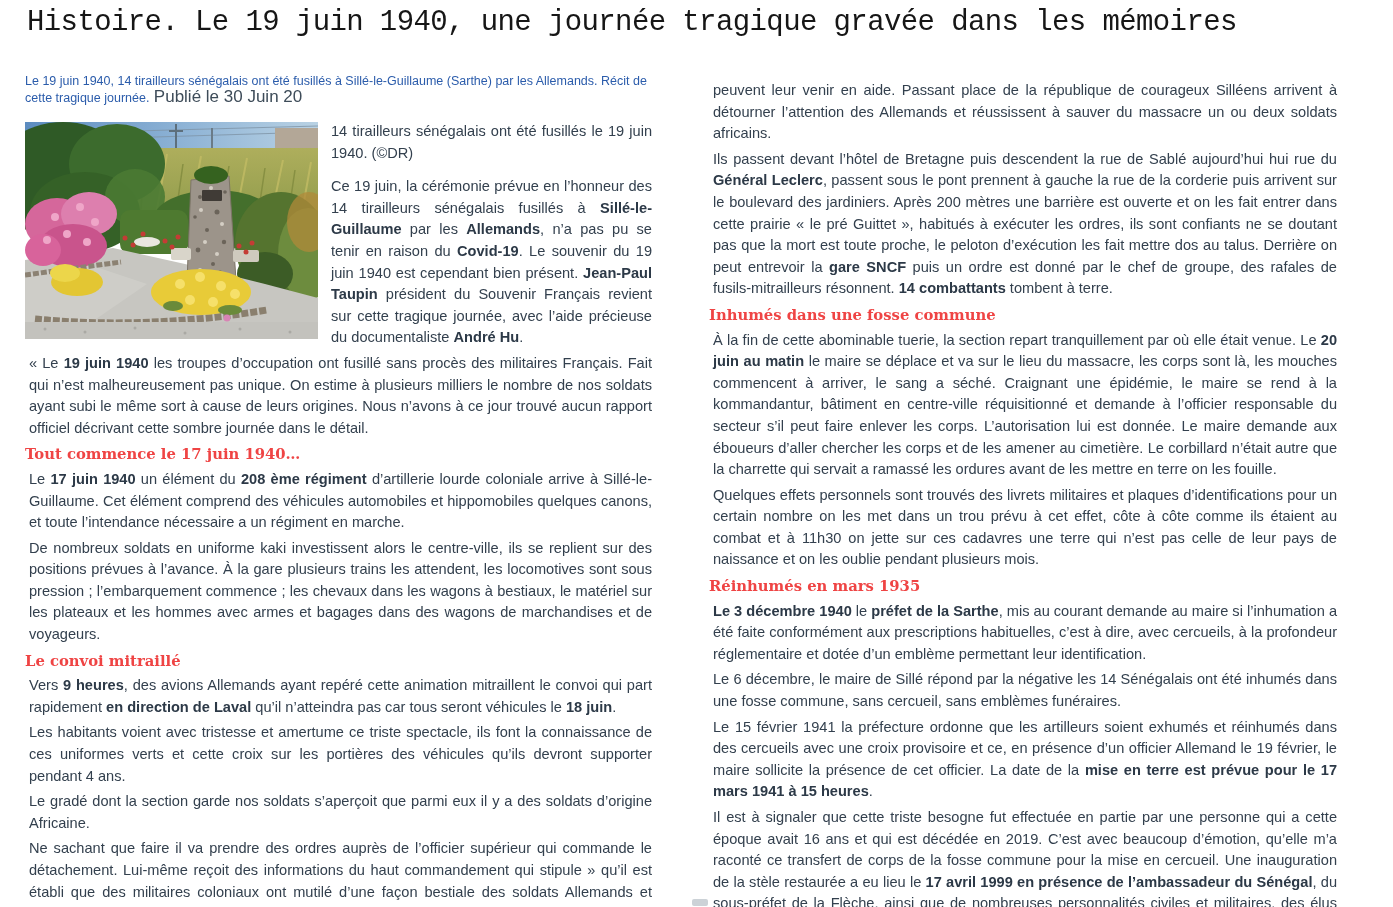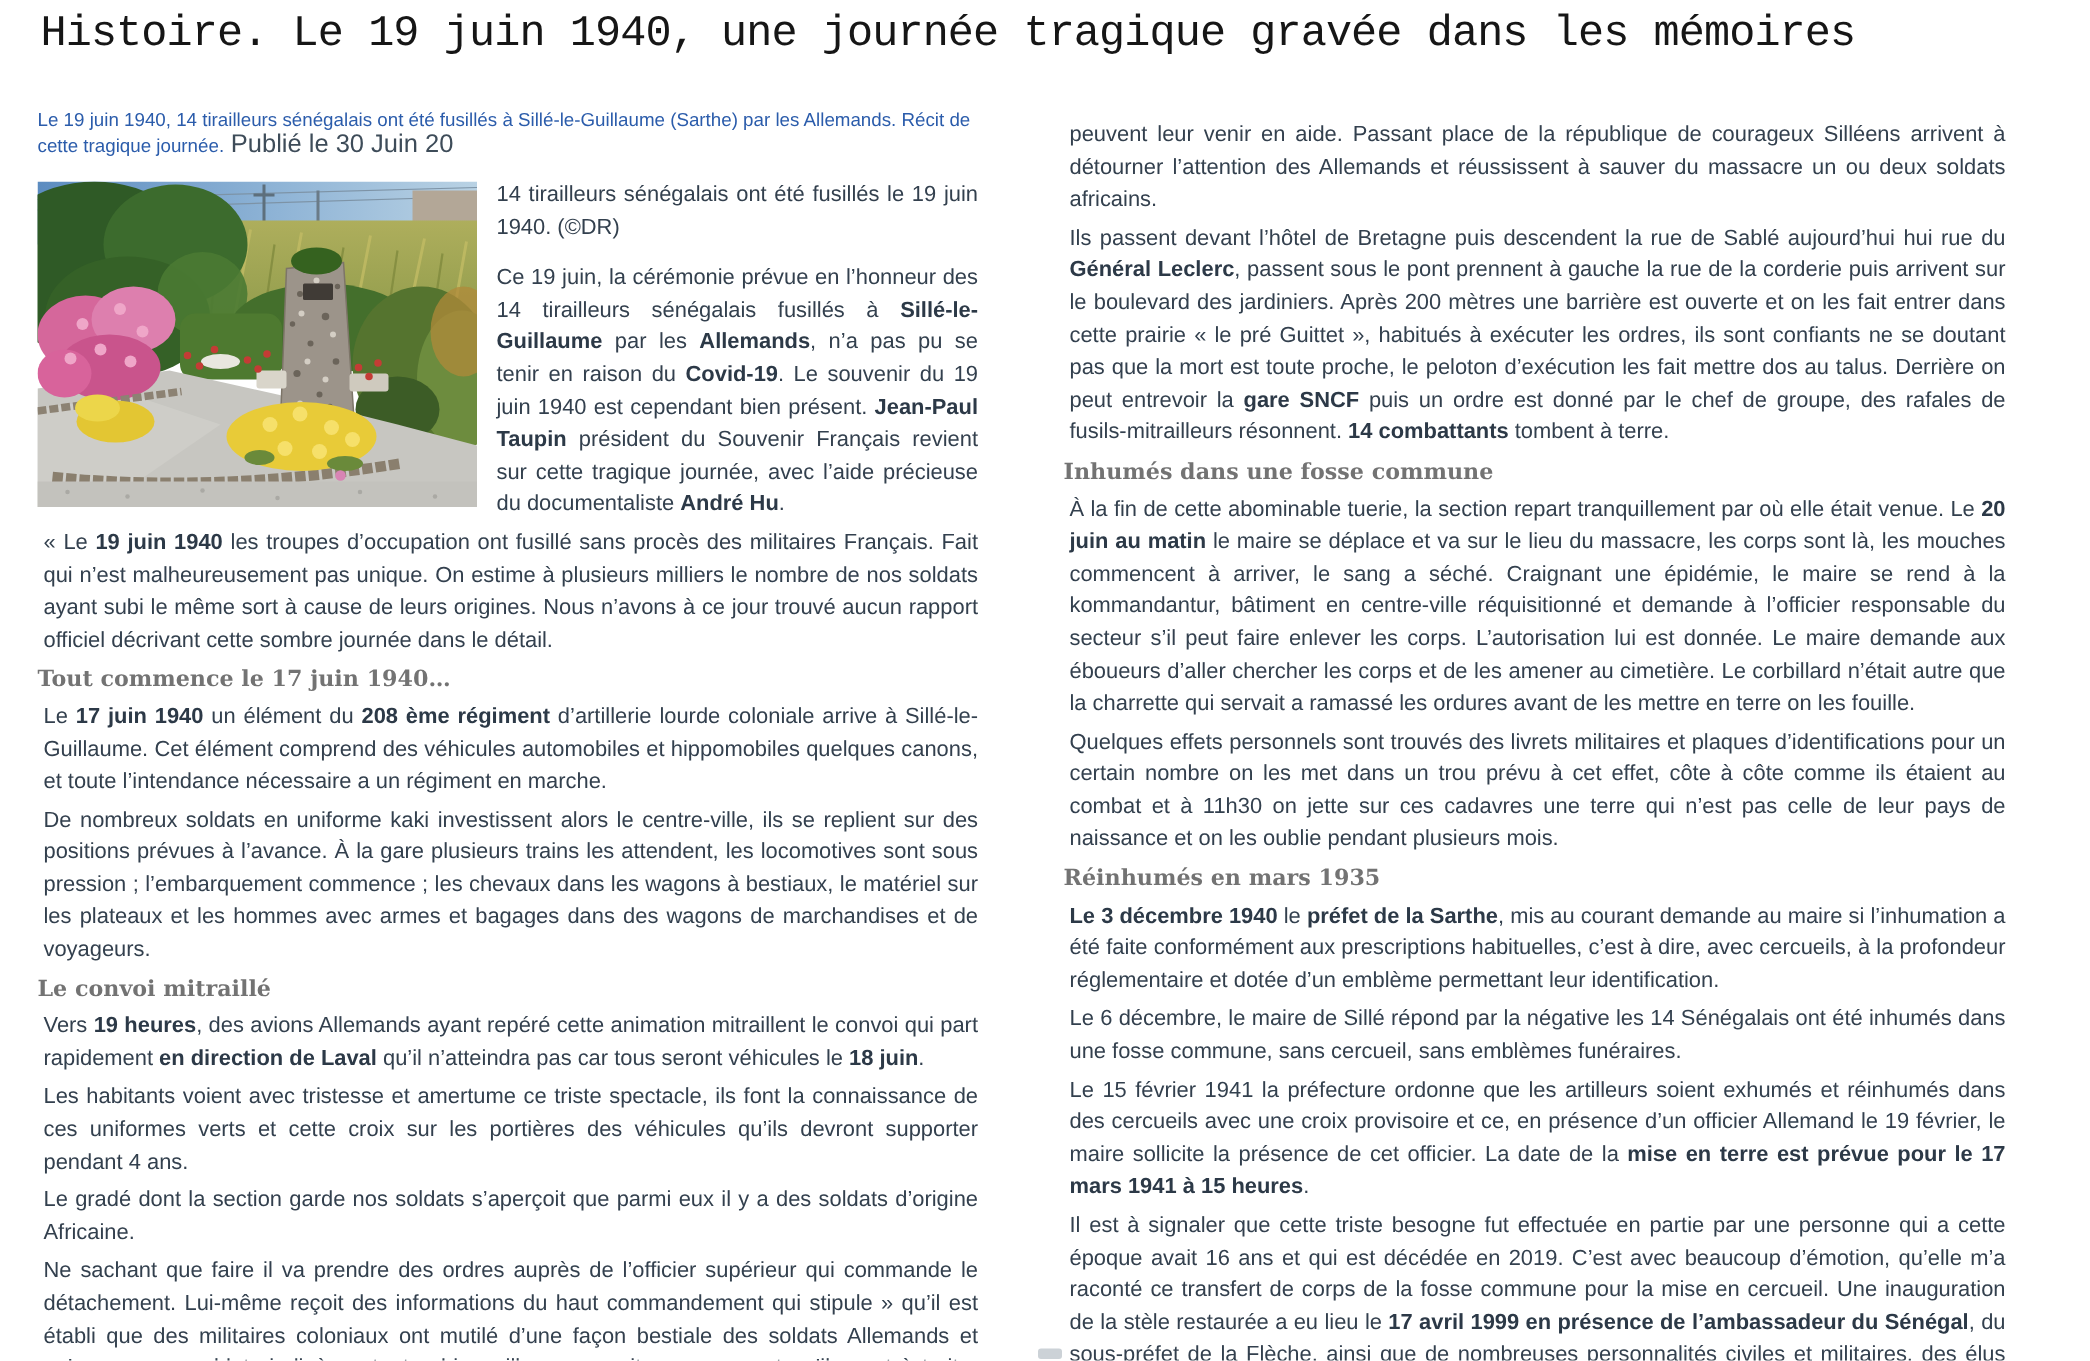--- a/index.html
+++ b/index.html
@@ -24,21 +24,21 @@
   .body-text p { margin:4px; }
   .body-text b { font-weight:700; color:#2c3947; }
 
   .photo-fig { float:left; width:293px; margin:1px 13px 4px 0; }
   .photo-fig svg { display:block; }
 
   .caption { margin-bottom:12px !important; }
 
   h2.sec {
     font-family:"DejaVu Serif", serif; font-size:14.8px; font-weight:700;
-    color:#737373; text-align:left; letter-spacing:0;
+    color:#ef4444; text-align:left; letter-spacing:0;
   }
 
   .scroll-thumb {
     position:absolute; left:692px; top:899px; width:16px; height:7px;
     background:#ccd2d7; border-radius:2px;
   }
 </style>
 </head>
 <body>
 
@@ -176,21 +176,21 @@
       </svg>
     </figure>
 
     <p class="caption">14 tirailleurs sénégalais ont été fusillés le 19 juin 1940. (©DR)</p>
     <p><span>Ce 19 juin, la cérémonie prévue en l’honneur des 14 tirailleurs sénégalais fusillés à </span><b>Sillé-le-Guillaume</b><span> par les </span><b>Allemands</b><span>, n’a pas pu se tenir en raison du </span><b>Covid-19</b><span>. Le souvenir du 19 juin 1940 est cependant bien présent. </span><b>Jean-Paul Taupin</b><span> président du Souvenir Français revient sur cette tragique journée, avec l’aide précieuse du documentaliste </span><b>André Hu</b><span>.</span></p>
     <p><span>« Le </span><b>19 juin 1940</b><span> les troupes d’occupation ont fusillé sans procès des militaires Français. Fait qui n’est malheureusement pas unique. On estime à plusieurs milliers le nombre de nos soldats ayant subi le même sort à cause de leurs origines. Nous n’avons à ce jour trouvé aucun rapport officiel décrivant cette sombre journée dans le détail.</span></p>
     <h2 class="sec">Tout commence le 17 juin 1940…</h2>
     <p><span>Le </span><b>17 juin 1940</b><span> un élément du </span><b>208 ème régiment</b><span> d’artillerie lourde coloniale arrive à Sillé-le-Guillaume. Cet élément comprend des véhicules automobiles et hippomobiles quelques canons, et toute l’intendance nécessaire a un régiment en marche.</span></p>
     <p>De nombreux soldats en uniforme kaki investissent alors le centre-ville, ils se replient sur des positions prévues à l’avance. À la gare plusieurs trains les attendent, les locomotives sont sous pression ; l’embarquement commence ; les chevaux dans les wagons à bestiaux, le matériel sur les plateaux et les hommes avec armes et bagages dans des wagons de marchandises et de voyageurs.</p>
     <h2 class="sec">Le convoi mitraillé</h2>
-    <p><span>Vers </span><b>19 heures</b><span>, des avions Allemands ayant repéré cette animation mitraillent le convoi qui part rapidement </span><b>en direction de Laval</b><span> qu’il n’atteindra pas car tous seront véhicules le </span><b>18 juin</b><span>.</span></p>
+    <p><span>Vers </span><b>9 heures</b><span>, des avions Allemands ayant repéré cette animation mitraillent le convoi qui part rapidement </span><b>en direction de Laval</b><span> qu’il n’atteindra pas car tous seront véhicules le </span><b>18 juin</b><span>.</span></p>
     <p>Les habitants voient avec tristesse et amertume ce triste spectacle, ils font la connaissance de ces uniformes verts et cette croix sur les portières des véhicules qu’ils devront supporter pendant 4 ans.</p>
     <p>Le gradé dont la section garde nos soldats s’aperçoit que parmi eux il y a des soldats d’origine Africaine.</p>
     <p>Ne sachant que faire il va prendre des ordres auprès de l’officier supérieur qui commande le détachement. Lui-même reçoit des informations du haut commandement qui stipule » qu’il est établi que des militaires coloniaux ont mutilé d’une façon bestiale des soldats Allemands et qu’envers ces soldats indigènes toutes bienveillances serait une erreur et qu’ils sont à traiter avec la plus grande rigueur. »</p>
 
   </div>
 </div>
 
 <div class="col col-right">
   <div class="body-text">
     <p>peuvent leur venir en aide. Passant place de la république de courageux Silléens arrivent à détourner l’attention des Allemands et réussissent à sauver du massacre un ou deux soldats africains.</p>

